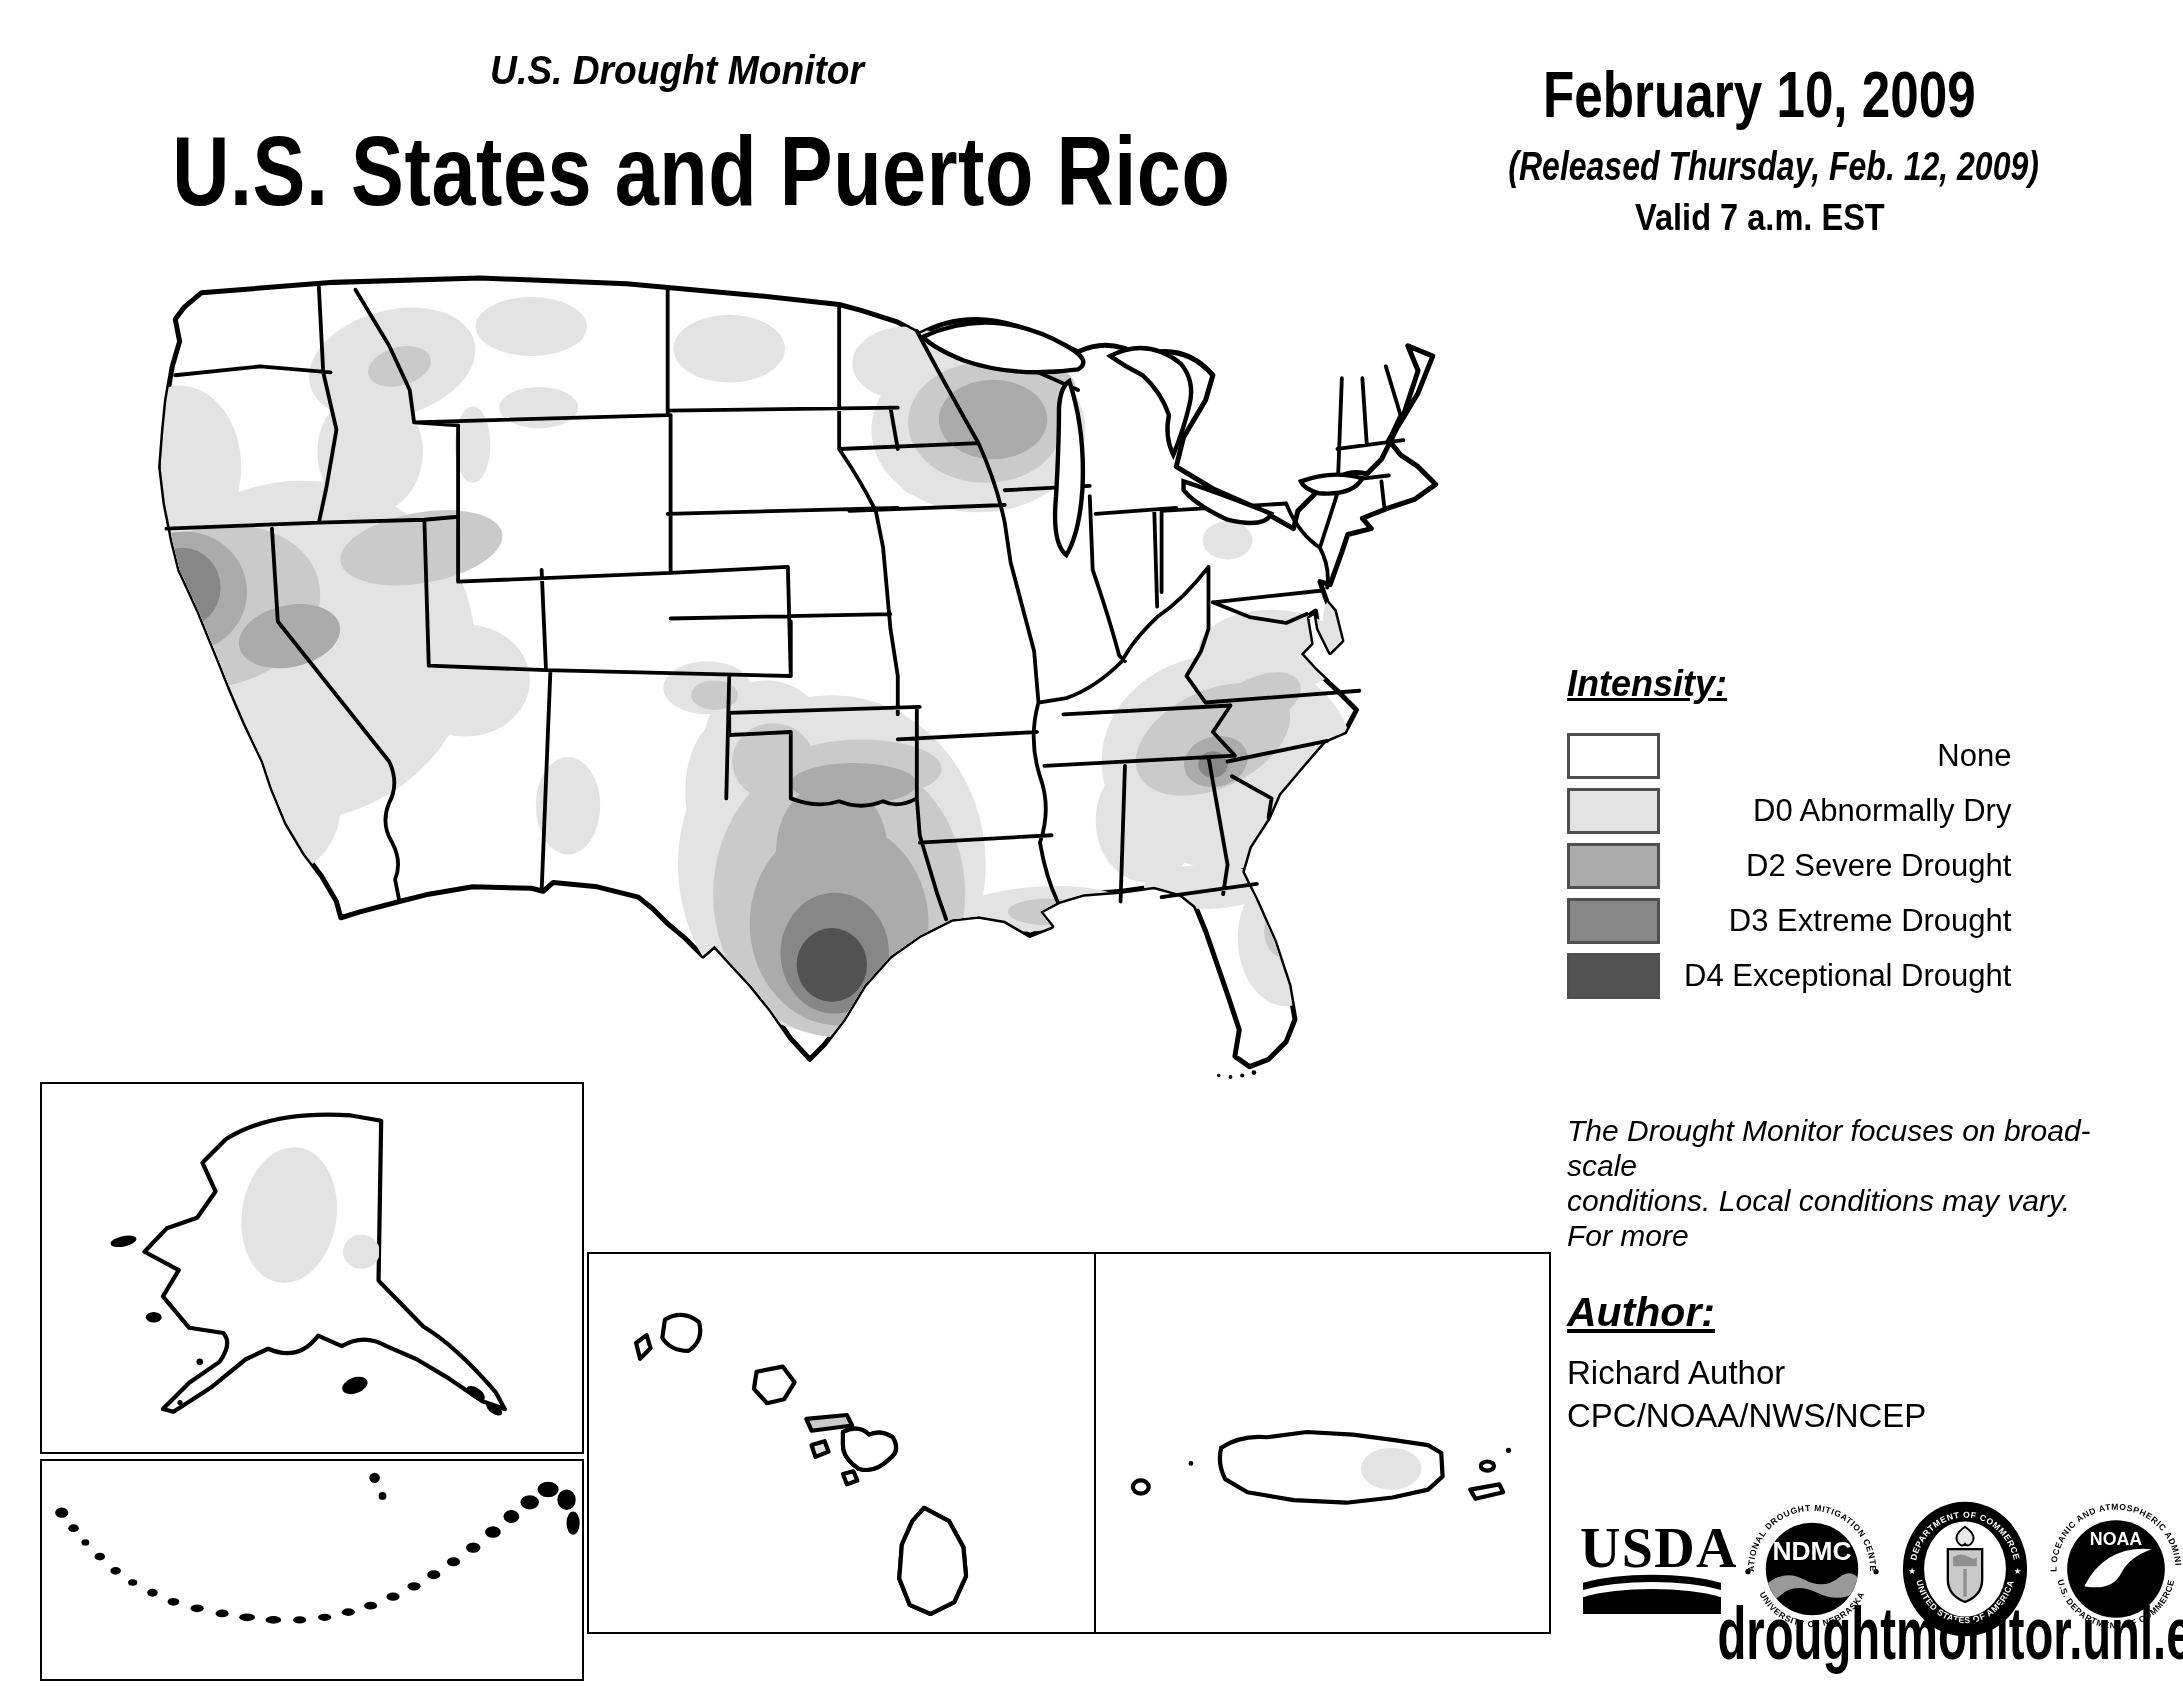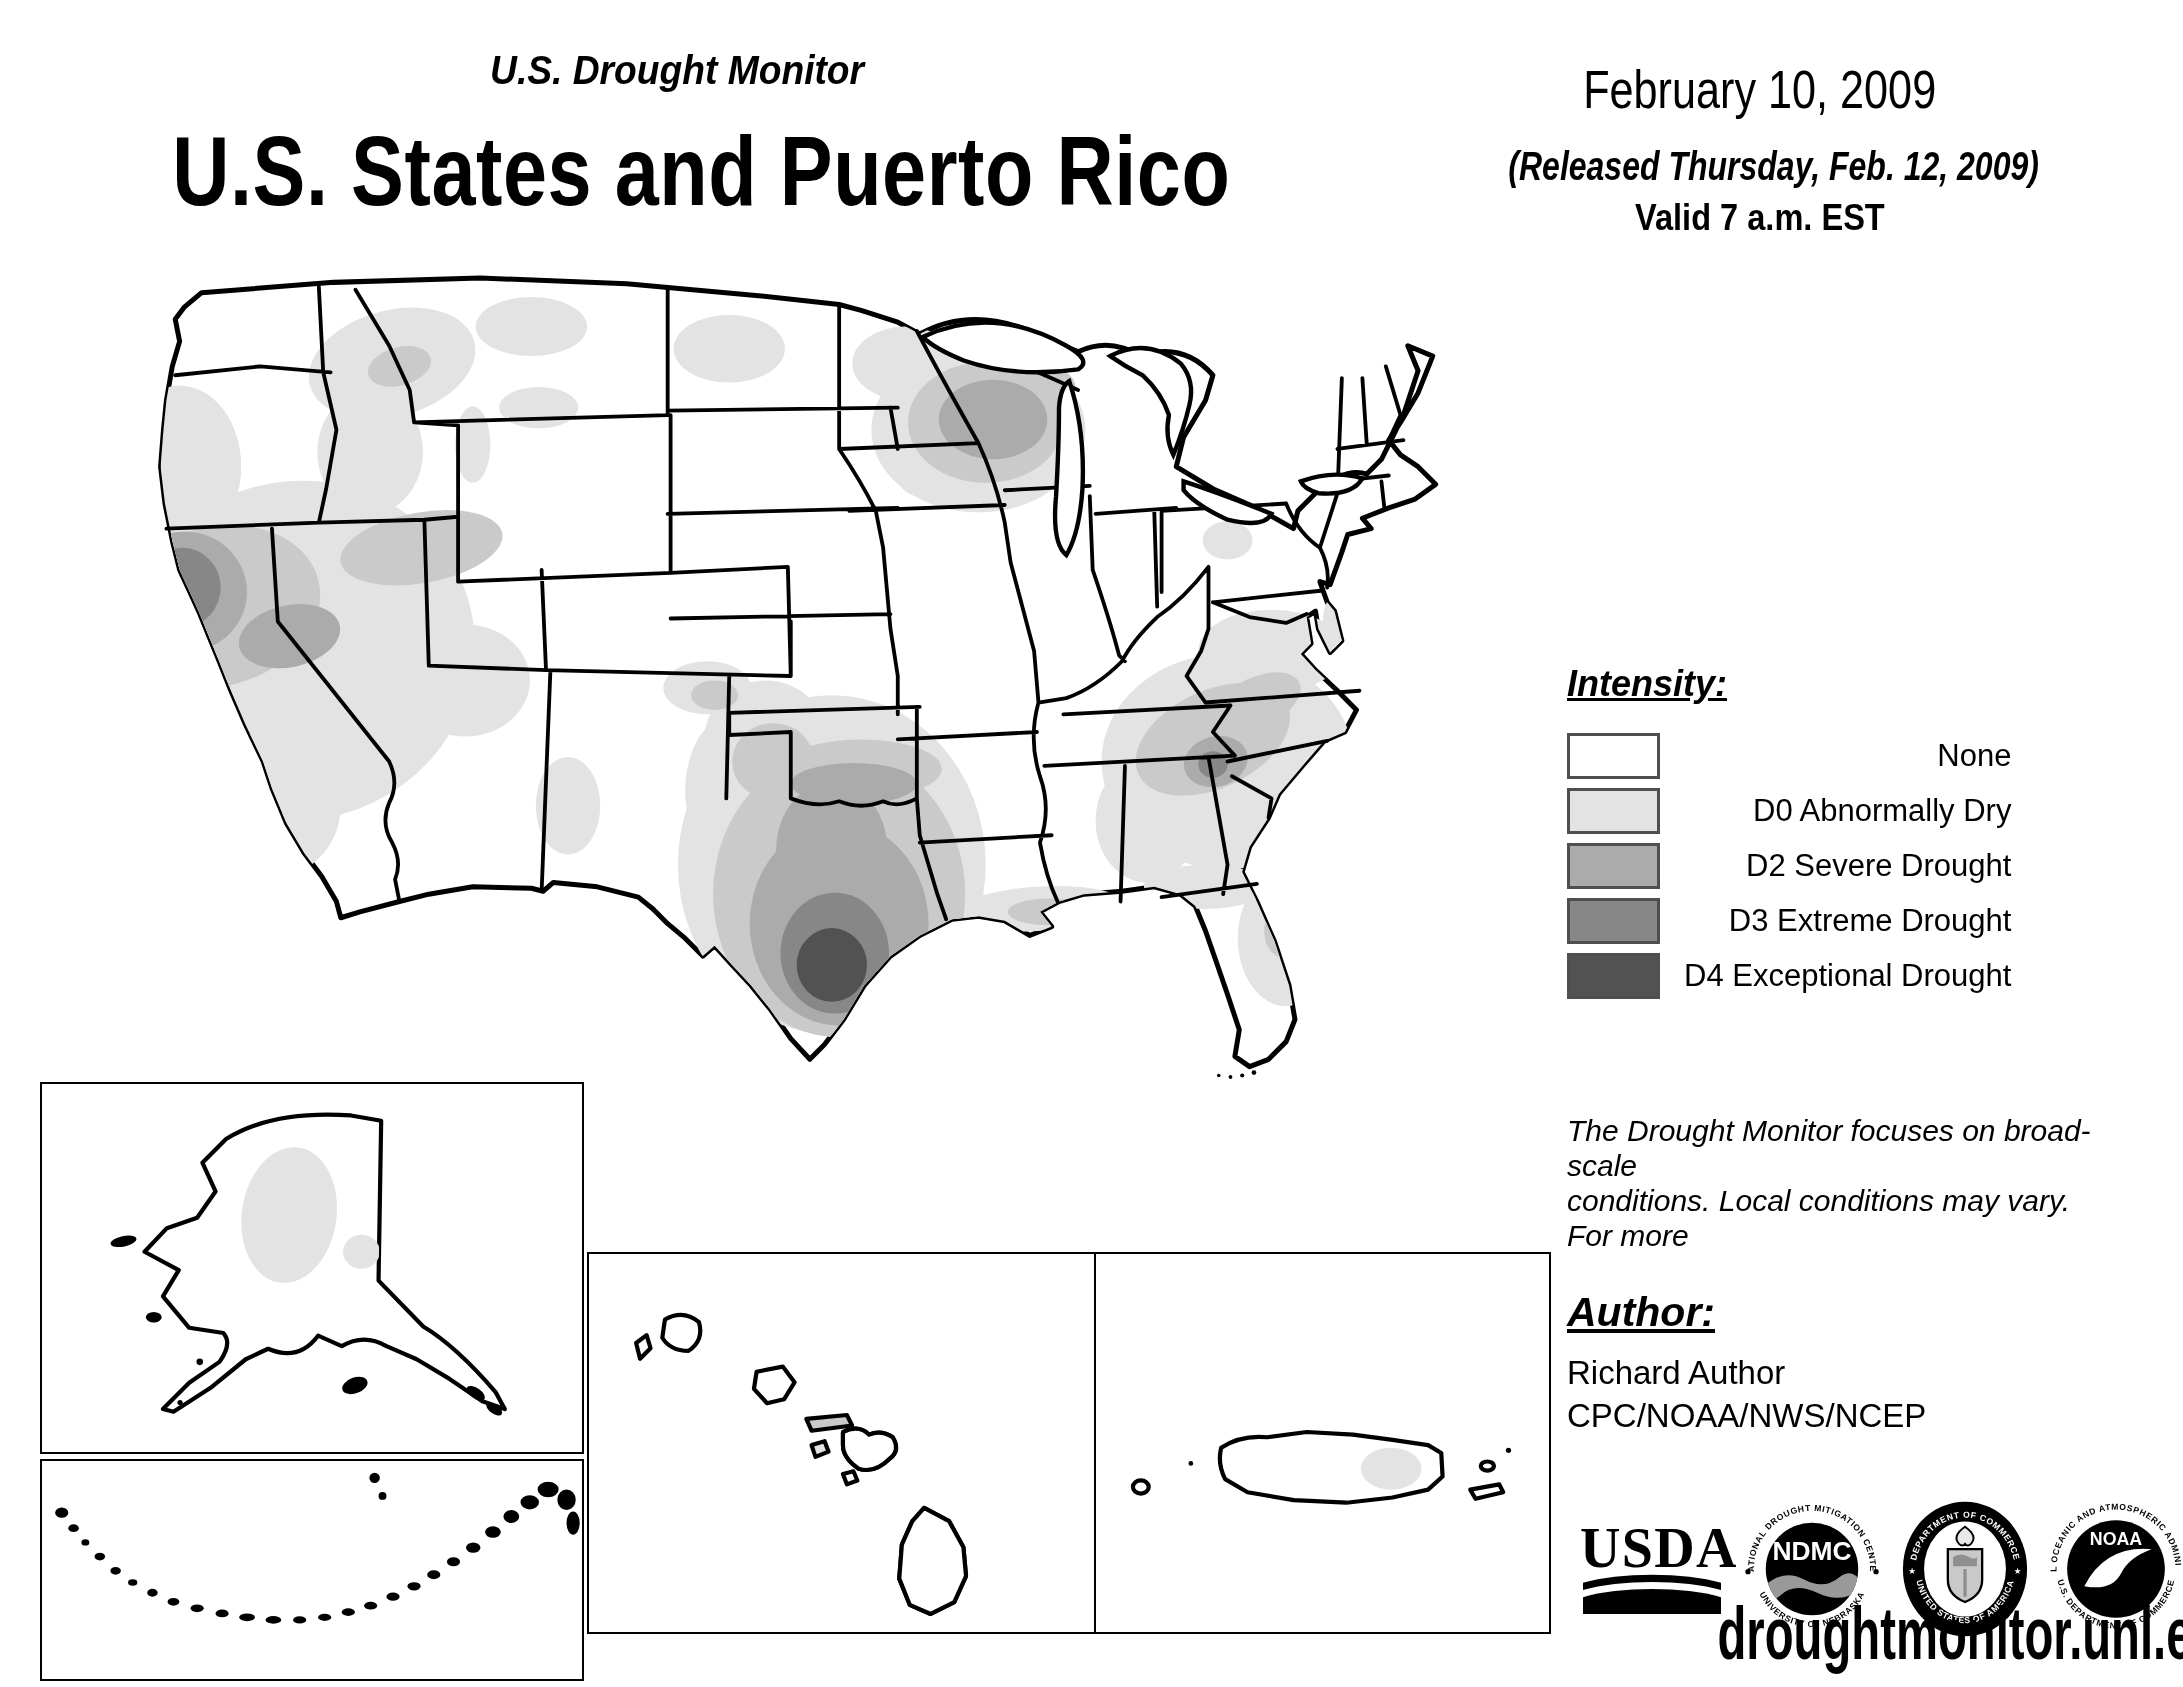--- a/index.html
+++ b/index.html
@@ -5,21 +5,21 @@
   html,body{margin:0;padding:0;background:#ffffff;}
   body{width:2183px;height:1687px;position:relative;overflow:hidden;
        font-family:"Liberation Sans","DejaVu Sans",sans-serif;color:#000;}
   .abs{position:absolute;}
   .ctr{text-align:center;}
   .cond{display:inline-block;transform:scaleX(.80);transform-origin:50% 50%;white-space:nowrap;}
   .cond93{display:inline-block;transform:scaleX(.93);transform-origin:50% 50%;white-space:nowrap;}
   .cond63{display:inline-block;transform:scaleX(.63);transform-origin:50% 50%;white-space:nowrap;}
   #brand{left:198px;top:48px;width:959px;font-size:40px;font-weight:bold;font-style:italic;}
   #title{left:40px;top:114px;width:1283px;font-size:99px;font-weight:bold;letter-spacing:0.7px;}
-  #date{left:1442px;top:58px;width:635px;font-size:54px;font-weight:normal;}
+  #date{left:1442px;top:58px;width:635px;font-size:64px;font-weight:bold;}
   #released{left:1442px;top:144px;width:635px;font-size:40px;font-weight:bold;font-style:italic;}
   #valid{left:1442px;top:197px;width:635px;font-size:37px;font-weight:bold;}
   #legend-title{left:1567px;top:663px;font-size:36px;font-style:italic;font-weight:bold;text-decoration:underline;}
   #legend{left:1567px;top:728px;}
   .lrow{display:flex;align-items:center;height:55px;justify-content:space-between;}
   .sw{width:87px;height:40px;border:3.3px solid #4f4f4f;box-sizing:content-box;flex:0 0 auto;}
   .ltxt{margin-left:24px;font-size:31px;}
   #disclaimer{left:1567px;top:1113px;width:543px;font-size:30px;font-style:italic;line-height:35px;}
   #author-title{left:1567px;top:1289px;font-size:41px;font-style:italic;font-weight:bold;text-decoration:underline;}
   #author-name{left:1567px;top:1354px;font-size:33px;}

